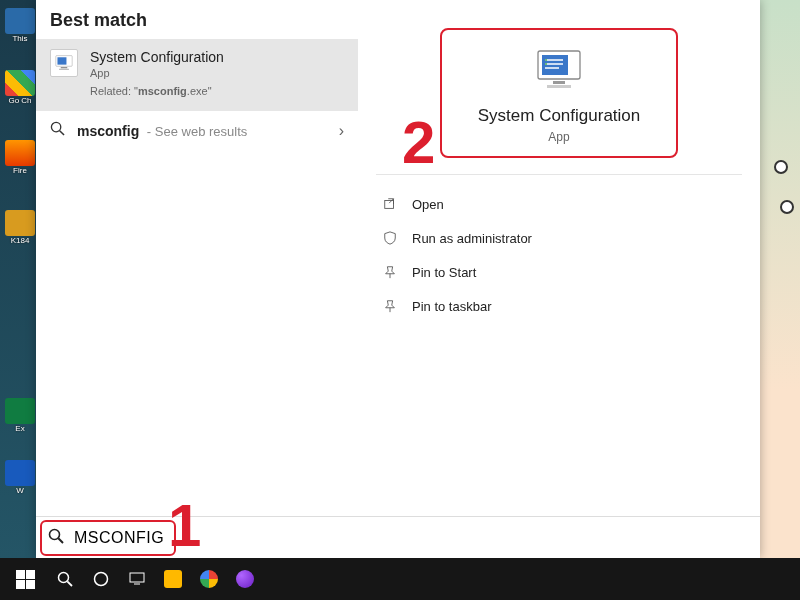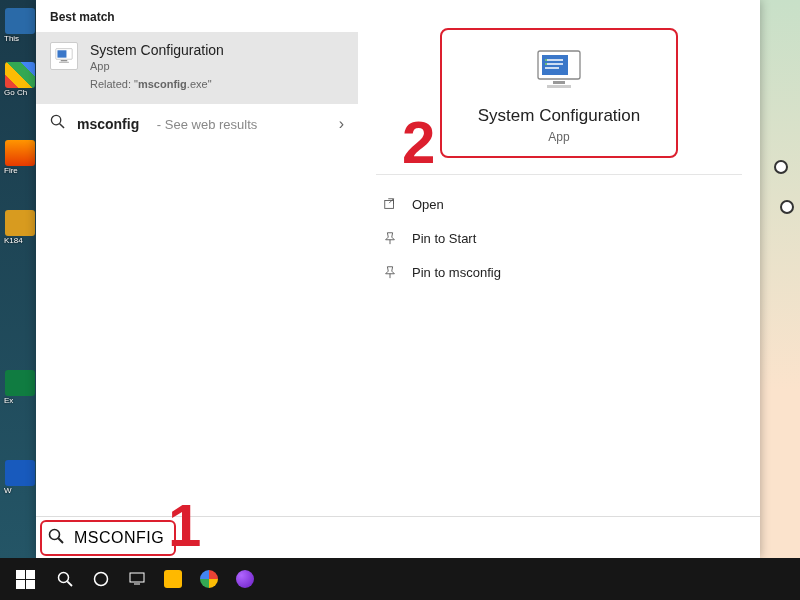--- a/index.html
+++ b/index.html
@@ -1,44 +1,44 @@
 <!DOCTYPE html>
 <html><head>
 <meta charset="utf-8">
 <style>
   * { margin: 0; padding: 0; box-sizing: border-box; }
   html, body { width: 800px; height: 600px; overflow: hidden; font-family: "Segoe UI", Arial, sans-serif; }
   body { position: relative; background: #e8e3d6; }
 
   
   .desktop-strip { position: absolute; left: 0; top: 0; width: 40px; height: 558px; background: linear-gradient(#1a3a4a,#245566); }
-  .desk-icon { position: absolute; left: 4px; width: 32px; height: 40px; text-align: left; }
+  .desk-icon { position: absolute; left: 4px; width: 32px; height: 40px; text-align: center; }
   .desk-icon .icn { width: 30px; height: 26px; border-radius: 3px; margin: 0 auto; }
   .desk-icon .lbl { color: #fff; font-size: 8px; line-height: 10px; text-shadow: 0 0 2px #000; white-space: nowrap; }
 
   
   .wall-right { position: absolute; right: 0; top: 0; width: 40px; height: 558px; background: linear-gradient(#c8e0c8 0%, #fbe3cc 70%); }
   .wall-right .eye { position:absolute; width:14px; height:14px; border-radius:50%; background:#fff; border:2px solid #333; }
 
   
   .flyout { position: absolute; left: 36px; top: 0; width: 724px; height: 558px; background: #fff; box-shadow: 0 0 10px rgba(0,0,0,.3); display: flex; flex-direction: column; }
   .flyout-body { flex: 1; display: flex; }
   .left-col { width: 322px; border-right: none; }
   .right-col { flex: 1; padding: 0; }
 
-  .section-title { font-size: 12px; font-weight: 600; padding: 10px 14px 8px; color: #222; }
+  .section-title { font-size: 18px; font-weight: 600; padding: 10px 14px 8px; color: #222; }
   .best-match-row { display: flex; gap: 12px; padding: 10px 14px 14px; background: #e6e6e6; }
   .bm-icon { width: 28px; height: 28px; background:#fff; border:1px solid #ccc; display:flex; align-items:center; justify-content:center; border-radius:2px; }
   .bm-text .t1 { font-size: 14px; color:#222; }
   .bm-text .t2 { font-size: 11px; color:#666; margin-top:2px; }
   .bm-text .t3 { font-size: 11px; color:#666; margin-top:6px; }
 
   .web-row { display:flex; align-items:center; padding: 10px 14px; gap: 12px; }
   .web-row .q { font-size: 14px; color:#222; }
-  .web-row .hint { font-size: 13px; color:#888; margin-left:14px; }
+  .web-row .hint { font-size: 13px; color:#888; margin-left:4px; }
   .web-row .chev { margin-left:auto; color:#666; font-size:16px; }
 
   
   .preview-card { margin: 28px auto 16px; width: 238px; border: 2px solid #dc1f2e; border-radius: 8px; padding: 14px 12px 12px; text-align:center; position:relative; }
   .preview-card .big-icon { width:64px; height:52px; margin:0 auto 10px; display:flex; align-items:center; justify-content:center; }
   .preview-card .title { font-size:17px; color:#222; }
   .preview-card .sub { font-size:12px; color:#666; margin-top:4px; }
   .annot2 { position:absolute; left:-40px; top:78px; color:#dc1f2e; font-size:60px; font-weight:700; font-family: Arial, sans-serif; }
 
   .divider { border:none; border-top:1px solid #e5e5e5; margin: 6px 18px; }
@@ -66,33 +66,33 @@
 
 </style>
 </head>
 <body>
 
 <div class="desktop-strip">
   <div class="desk-icon" style="top:8px">
       <div class="icn" style="background:#2a6aa8"></div>
       <div class="lbl">This</div>
     </div>
-  <div class="desk-icon" style="top:62px">
+  <div class="desk-icon" style="top:70px">
       <div class="icn" style="background:linear-gradient(45deg,#ea4335 25%,#fbbc05 25% 50%,#34a853 50% 75%,#4285f4 75%)"></div>
       <div class="lbl">Go Ch</div>
     </div>
   <div class="desk-icon" style="top:140px">
       <div class="icn" style="background:linear-gradient(#ff9500,#e63900)"></div>
       <div class="lbl">Fire</div>
     </div>
   <div class="desk-icon" style="top:210px">
       <div class="icn" style="background:#d89b1f"></div>
       <div class="lbl">K184</div>
     </div>
-  <div class="desk-icon" style="top:370px">
+  <div class="desk-icon" style="top:398px">
       <div class="icn" style="background:#107c41"></div>
       <div class="lbl">Ex</div>
     </div>
   <div class="desk-icon" style="top:460px">
       <div class="icn" style="background:#185abd"></div>
       <div class="lbl">W</div>
     </div>
 </div>
 
 <div class="wall-right">
@@ -156,32 +156,40 @@
                 <rect x="2" y="4" width="10" height="9" fill="none" stroke="#555"></rect>
                 <path d="M6 2 h6 v6" fill="none" stroke="#555"></path>
                 <path d="M12 2 L7 7" stroke="#555"></path>
               </svg>
             </span>
           <span>Open</span>
         </div>
         <div class="action-row">
           <span class="aicon">
               <svg width="14" height="14" viewBox="0 0 16 16">
+                <path d="M8 1 L14 3 v5 c0 4 -3 6 -6 7 c-3 -1 -6 -3 -6 -7 V3 Z" fill="none" stroke="#555"></path>
+              </svg>
+            </span>
+          <span>Run as administrator</span>
+        </div>
+        <div class="action-row">
+          <span class="aicon">
+              <svg width="14" height="14" viewBox="0 0 16 16">
                 <path d="M5 2 h6 l-1 5 l3 3 h-10 l3 -3 Z M8 10 v5" fill="none" stroke="#555"></path>
               </svg>
             </span>
           <span>Pin to Start</span>
         </div>
         <div class="action-row">
           <span class="aicon">
               <svg width="14" height="14" viewBox="0 0 16 16">
                 <path d="M5 2 h6 l-1 5 l3 3 h-10 l3 -3 Z M8 10 v5" fill="none" stroke="#555"></path>
               </svg>
             </span>
-          <span>Pin to msconfig</span>
+          <span>Pin to taskbar</span>
         </div>
       </div>
     </div>
   </div>
 
   <div class="search-row">
     <span class="sicon"><svg width="16" height="16" viewBox="0 0 16 16">
           <circle cx="6.5" cy="6.5" r="5" fill="none" stroke="#222" stroke-width="1.6"></circle>
           <line x1="10.3" y1="10.3" x2="15" y2="15" stroke="#222" stroke-width="2"></line>
         </svg></span>

